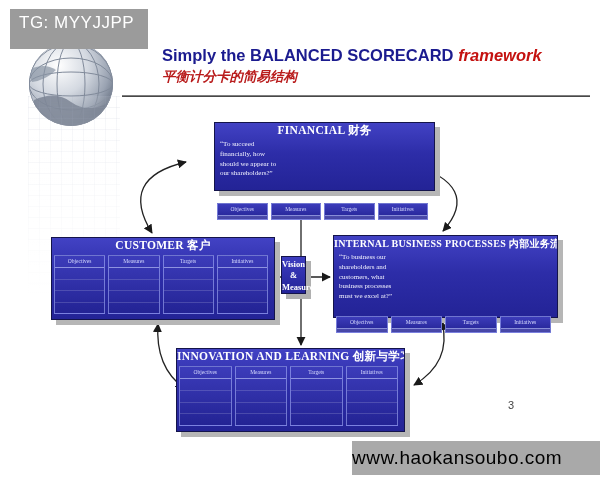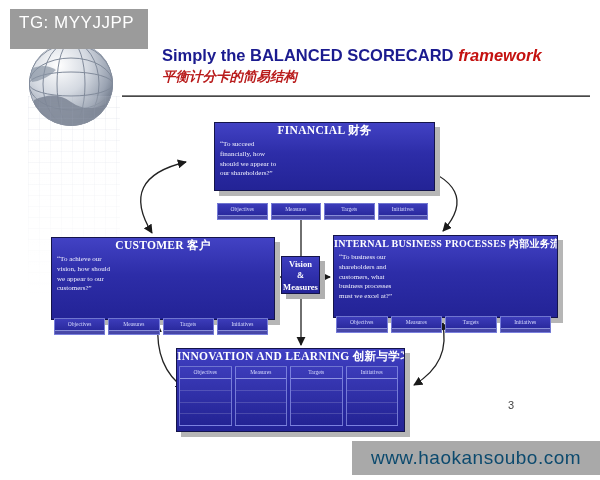--- a/index.html
+++ b/index.html
@@ -3,22 +3,22 @@
 <meta charset="utf-8">
 <style>
   html,body{margin:0;padding:0;background:#fff;}
   .screen{position:relative;width:600px;height:480px;background:#fff;overflow:hidden;
           font-family:"Liberation Serif",serif;}
   
   .tg-banner{position:absolute;left:10px;top:9px;width:138px;height:40px;background:#9b9b9b;
              color:#fff;font-family:"Liberation Sans",sans-serif;font-size:17px;line-height:27px;
              padding-left:9px;box-sizing:border-box;letter-spacing:.5px;}
   .watermark{position:absolute;left:352px;top:441px;width:248px;height:34px;background:#a9a9a9;
-             color:#0c4a6e;font-family:"Liberation Sans",sans-serif;font-size:19px;line-height:34px;
-             text-align:center;letter-spacing:.5px;}
+             color:#000000;font-family:"Liberation Sans",sans-serif;font-size:19px;line-height:34px;
+             letter-spacing:.5px;}
   
   .left-texture{position:absolute;left:28px;top:96px;width:92px;height:215px;opacity:.55;
      background-image:
        repeating-linear-gradient(to bottom, rgba(150,160,185,.22) 0 1px, transparent 1px 11px),
        repeating-linear-gradient(to right, rgba(150,160,185,.22) 0 1px, transparent 1px 11px);}
   .left-texture:after{content:"";position:absolute;inset:0;
        background:linear-gradient(to bottom, rgba(255,255,255,.15), #fff 92%);}
   .globe{position:absolute;left:26px;top:40px;width:90px;height:92px;}
   
   .title-wrap{position:absolute;left:134px;top:46px;width:458px;margin-left:28px;}
@@ -40,21 +40,21 @@
   .bsc-quote{width:62px;flex:0 0 62px;padding:1px 3px 0 5px;font-size:7px;line-height:1.4;
              color:#f2f2ff;}
   .bsc-table{flex:1;display:flex;gap:3px;padding:1px 6px 4px 2px;}
   .bsc-col{flex:1;display:flex;flex-direction:column;border:1px solid rgba(175,185,255,.55);
            background:linear-gradient(180deg,#3c3cba,#232394);}
   .bsc-colhead{height:11px;line-height:11px;font-size:5.5px;text-align:center;color:#d8dcff;
                border-bottom:1px solid rgba(200,208,255,.6);overflow:hidden;white-space:nowrap;}
   .bsc-row{flex:1;border-bottom:1px solid rgba(255,255,255,.16);}
   .bsc-row:last-child{border-bottom:none;}
   
-  .vision-box{position:absolute;left:281px;top:256px;width:39px;height:38px;z-index:3;
+  .vision-box{position:absolute;left:281px;top:256px;width:25px;height:38px;z-index:3;
       background:linear-gradient(180deg,#3d3dc0,#232398);border:1px solid #14144a;
       box-shadow:5px 5px 0 #b0b0b0;color:#fff;text-align:center;font-weight:bold;
       font-size:8.5px;line-height:1.35;padding-top:2px;box-sizing:border-box;}
   .connectors{position:absolute;inset:0;z-index:1;}
   .page-num{position:absolute;left:508px;top:399px;font-size:11px;color:#444;
             font-family:"Liberation Sans",sans-serif;}
 </style>
 </head>
 <body>
 
@@ -144,21 +144,20 @@
             <div class="bsc-row"></div>
             <div class="bsc-row"></div>
         </div>
       </div>
     </div>
   </div>
 
   <div class="bsc-box" style="left:51px;top:237px;width:224px;height:83px;">
     <div class="bsc-title">CUSTOMER 客户</div>
     <div class="bsc-body">
-      <div class="bsc-quote">“To achieve our vision, how should we appear to our customers?”</div>
       <div class="bsc-table">
         <div class="bsc-col">
           <div class="bsc-colhead">Objectives</div>
           <div class="bsc-row"></div>
             <div class="bsc-row"></div>
             <div class="bsc-row"></div>
             <div class="bsc-row"></div>
         </div>
         <div class="bsc-col">
           <div class="bsc-colhead">Measures</div>

